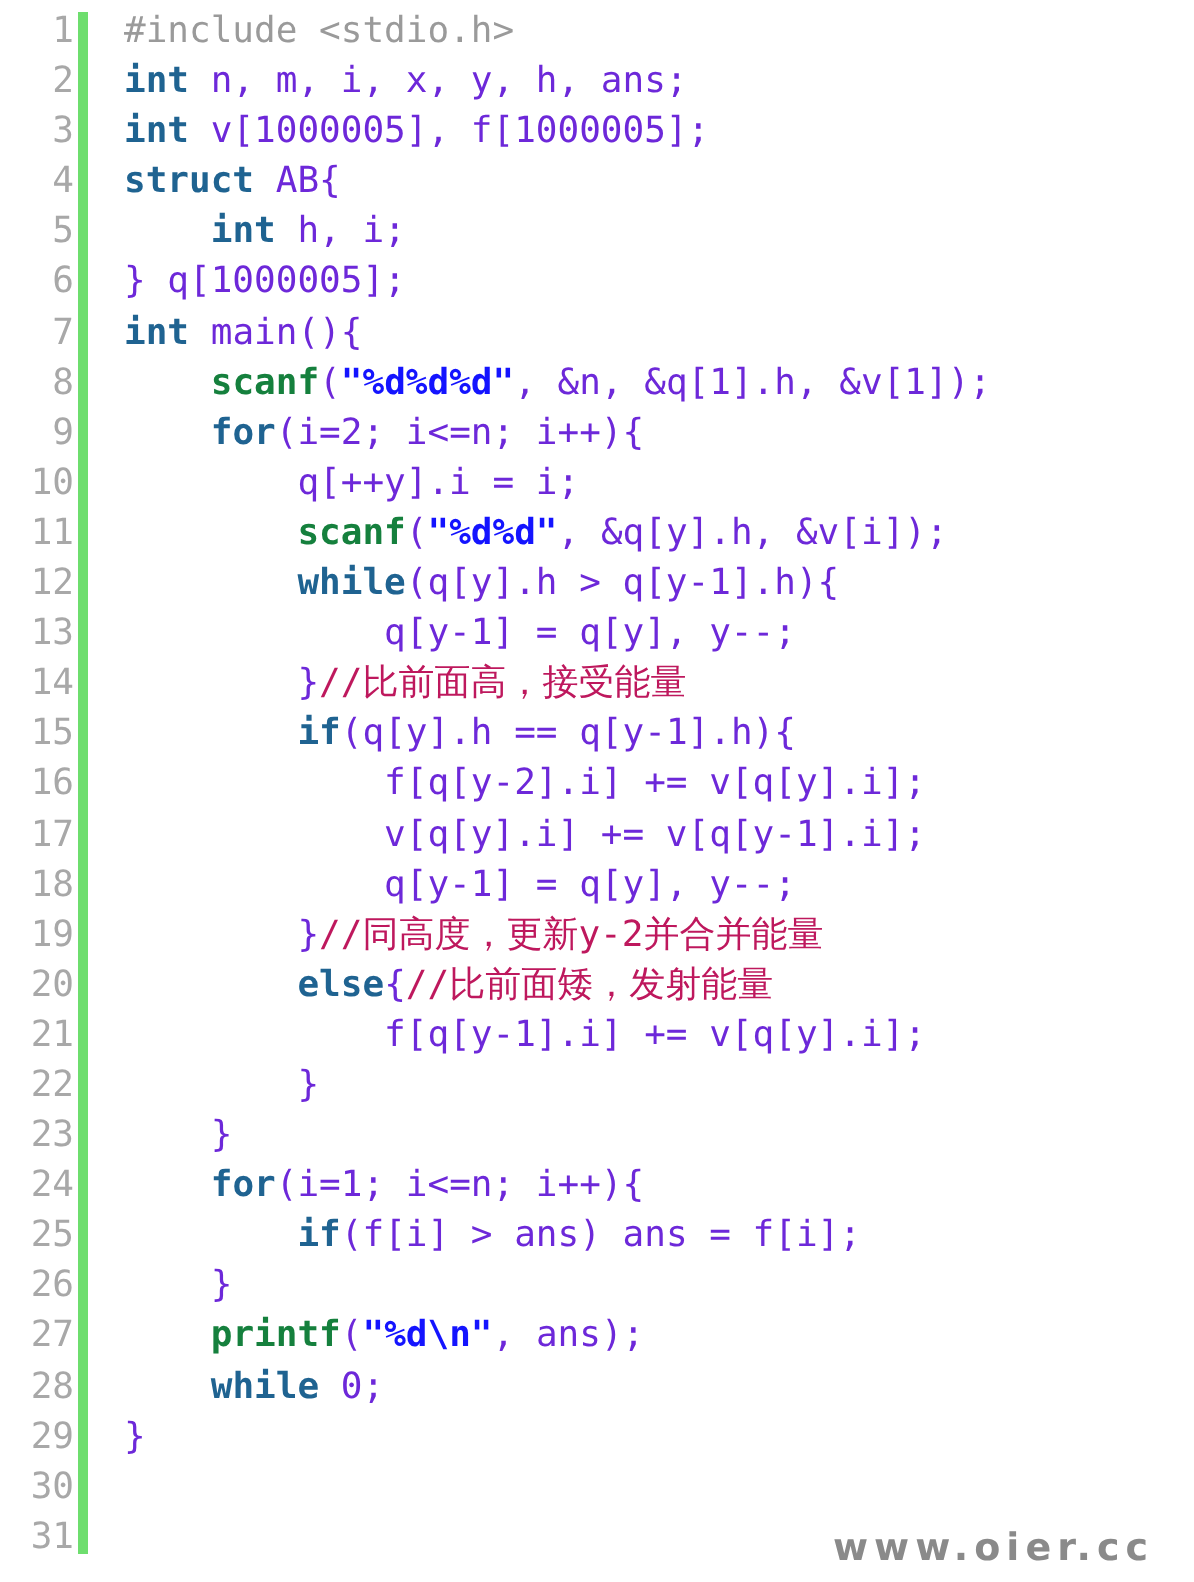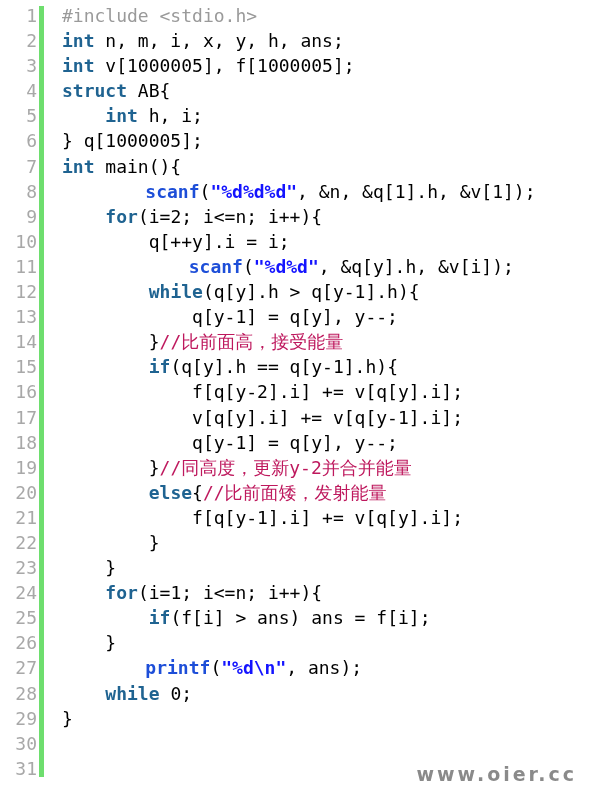--- a/index.html
+++ b/index.html
@@ -61,23 +61,23 @@
     overflow: hidden;
   }
   .code-line {
     height: 25.1px;
     line-height: 25.1px;
     font-family: "DejaVu Sans Mono", monospace;
     font-size: 18px;
     white-space: pre;
     color: #222222;
   }
-  .tok-plain    { color: #000000; }
+  .tok-plain    { color: #6d28d9; }
   .tok-keyword  { color: #1f6391; font-weight: bold; }
-  .tok-function { color: #1d4ed8; font-weight: bold; margin-left: 40px; }
+  .tok-function { color: #15803d; font-weight: bold; }
   .tok-string   { color: #1414ff; font-weight: bold; }
   .tok-comment  { color: #be185d; }
   .tok-preproc  { color: #9a9a9a; }
 
   
   #watermark {
     position: absolute;
     right: 20px;
     bottom: 6px;
     font-family: "DejaVu Sans", sans-serif;

